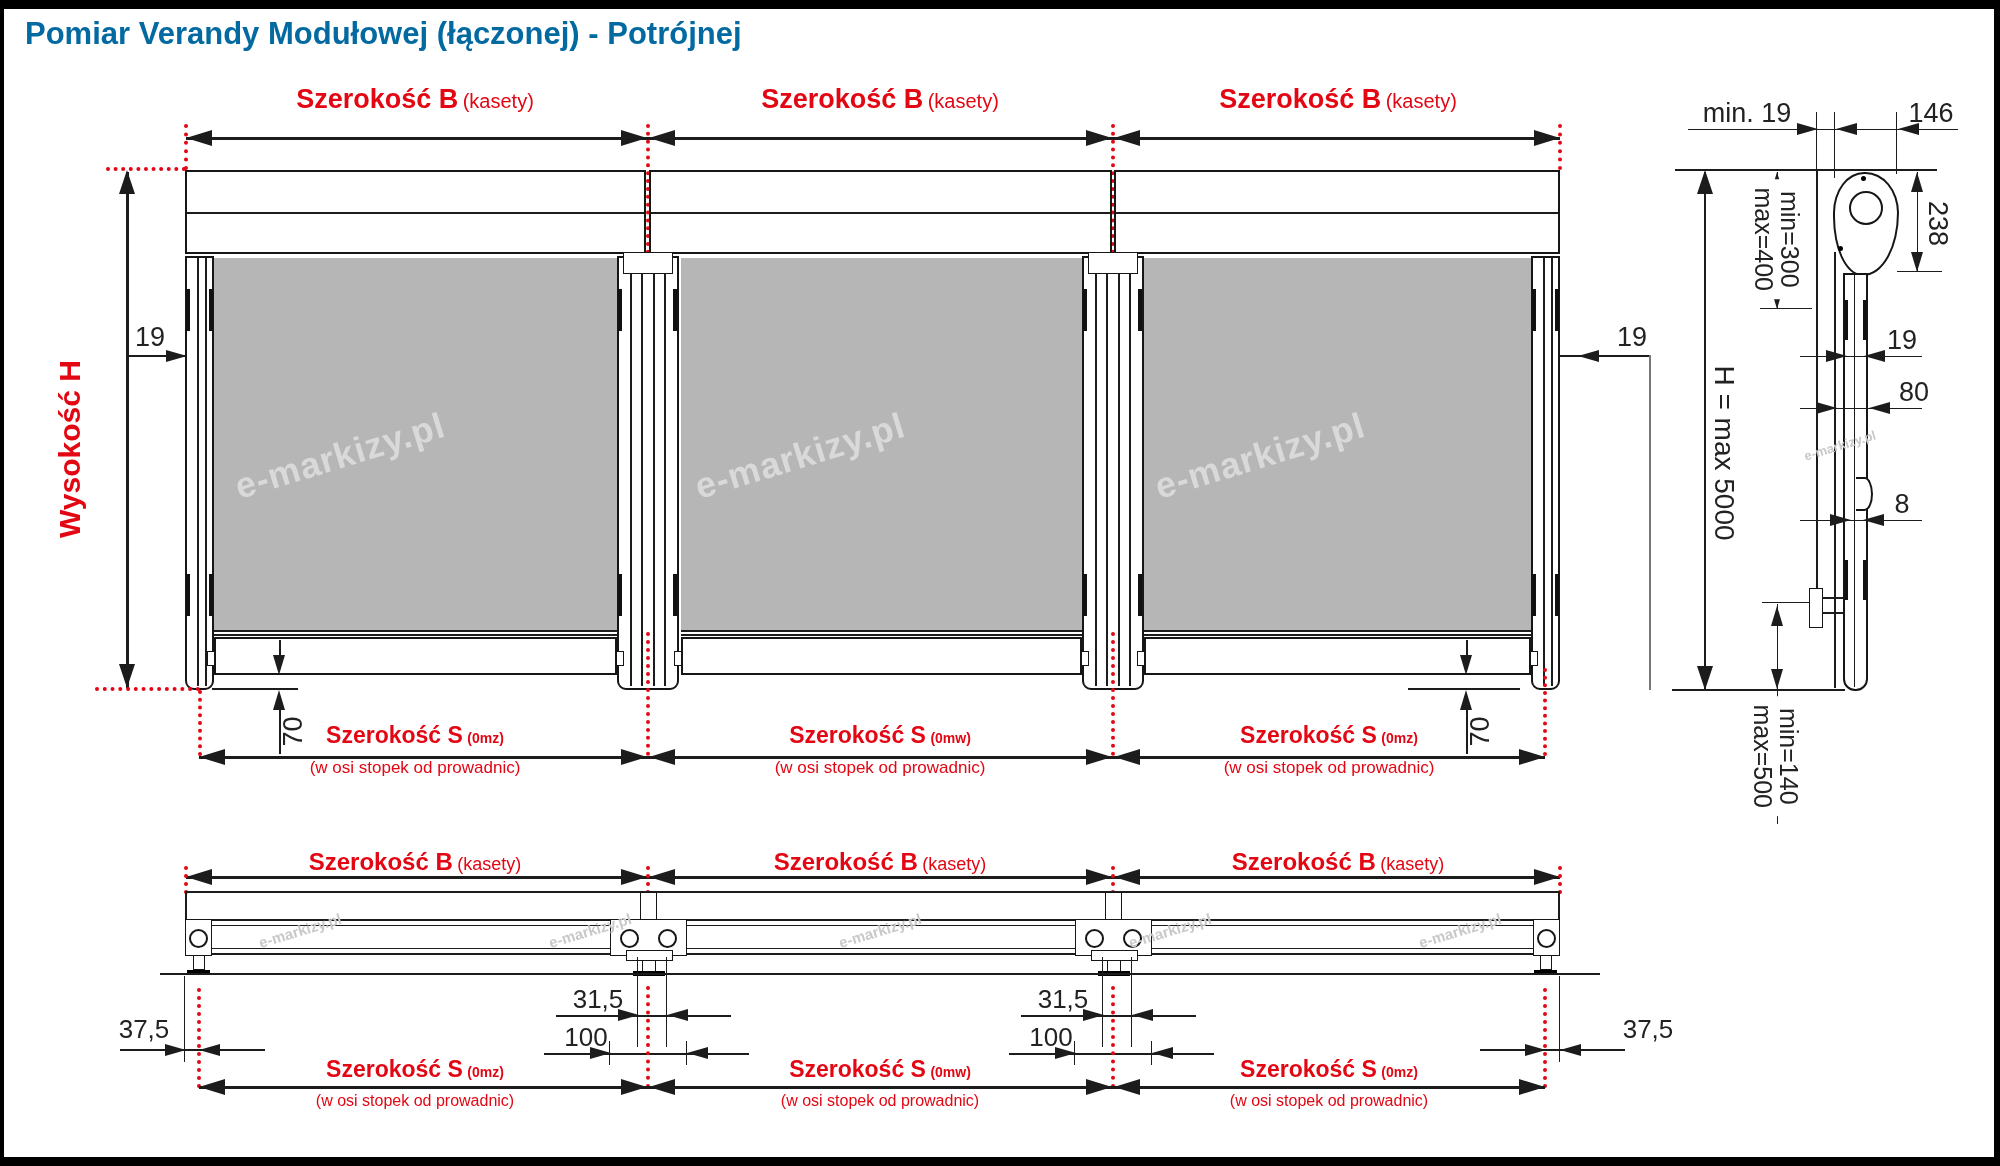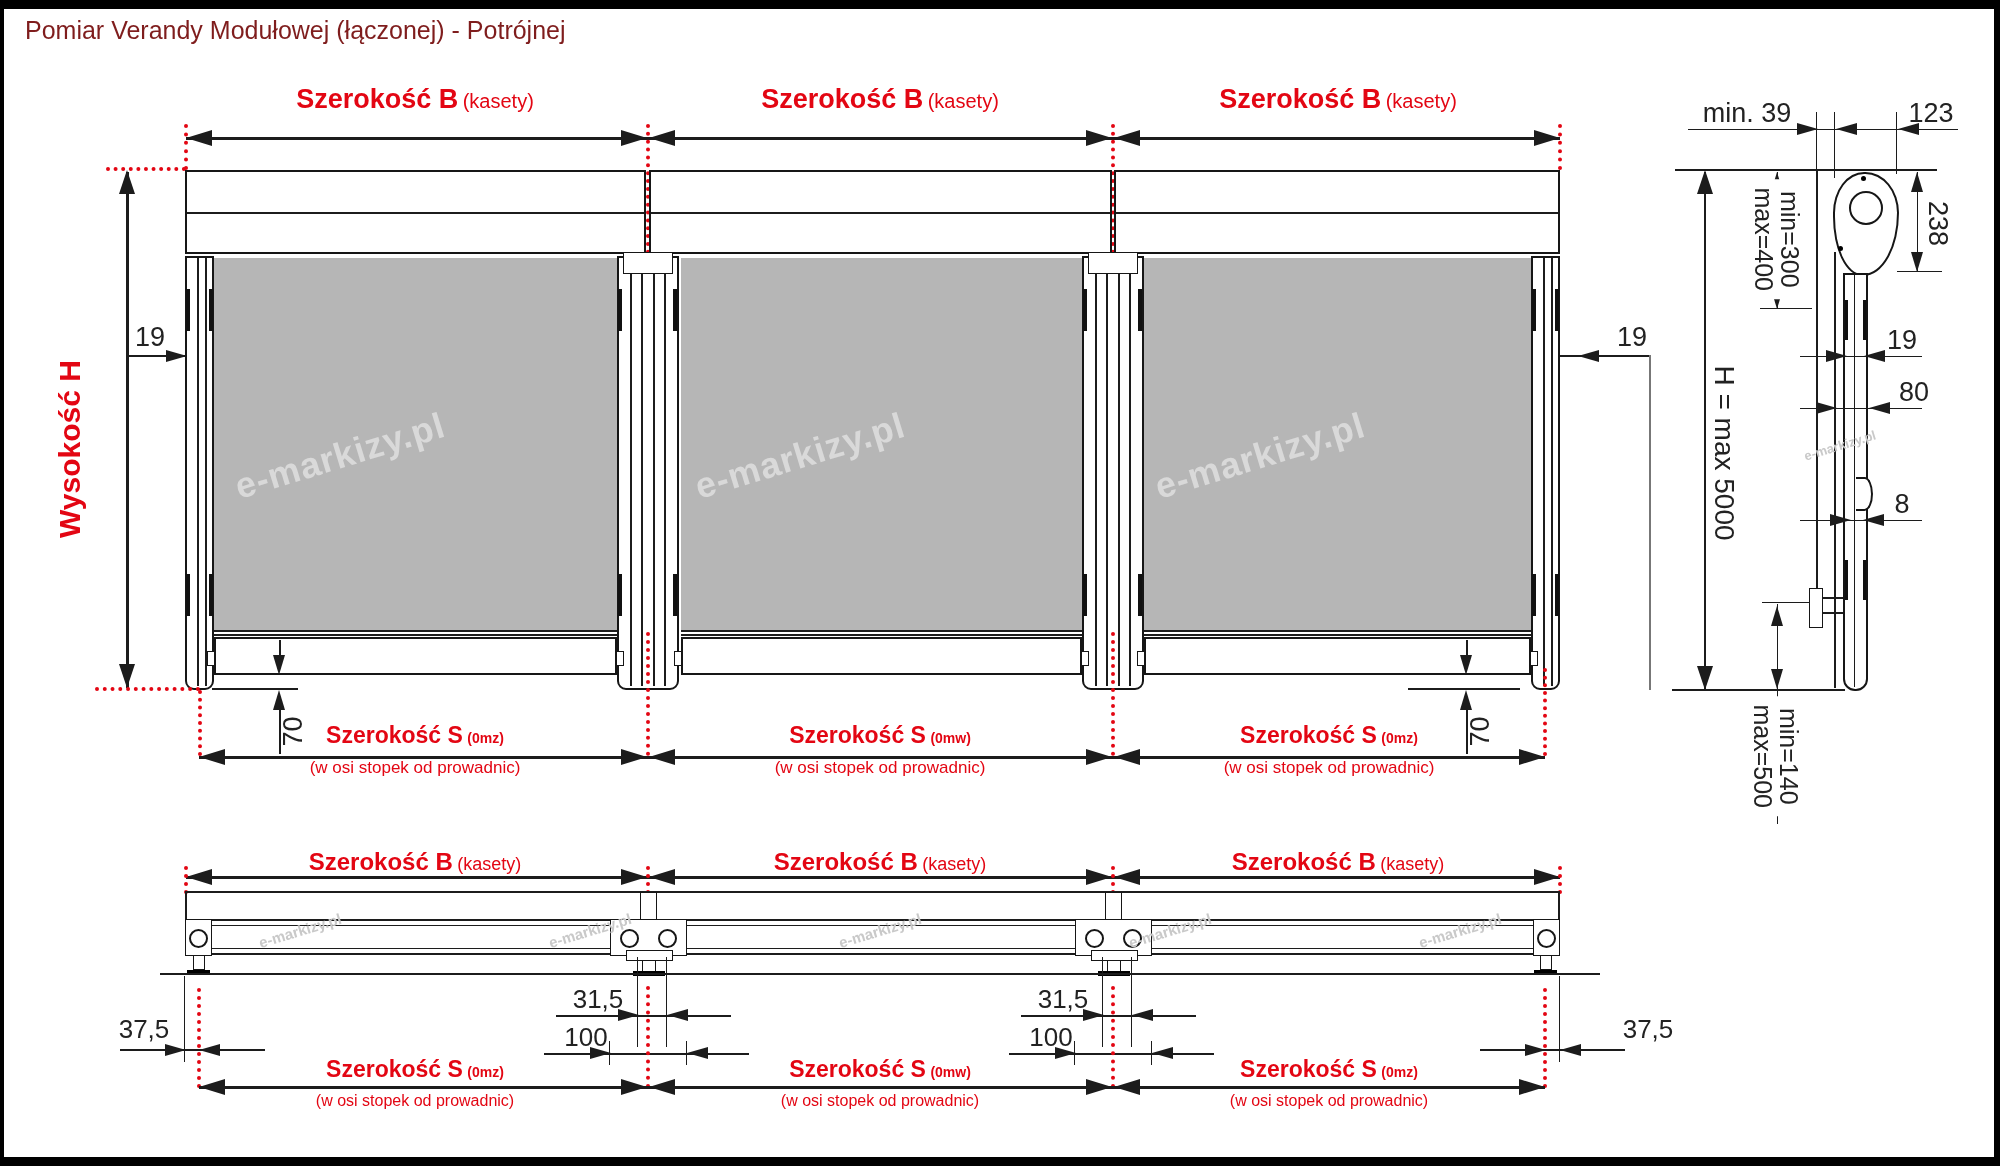--- a/index.html
+++ b/index.html
@@ -35,21 +35,21 @@
   .sb1{font-weight:700;font-size:23px}
   .sb2{font-size:14px;font-weight:700}
   .note{font-size:17px}
   .note-s{font-size:16px}
   .r90{transform:rotate(90deg)}
   .rm90{transform:rotate(-90deg)}
   .wm{position:absolute;color:#d9d9d9;font-weight:700;font-size:36px;transform:rotate(-17deg);text-align:center;letter-spacing:1px;white-space:nowrap}
   .wms{color:#c9c9c9;font-size:15px;letter-spacing:0}
   .tick{position:absolute;width:4px;height:42px;background:#111}
   .blk{position:absolute;background:#000}
-  .title{position:absolute;font-weight:400;font-size:25px;color:#7f1d1d;white-space:nowrap}
+  .title{position:absolute;font-weight:700;font-size:31px;color:#0369a1;white-space:nowrap}
   .vertblock{position:absolute;text-align:center;line-height:1.05;color:#222;font-size:25px;background:#fff;white-space:nowrap}
 </style>
 </head>
 <body>
 
 <div class="canvas">
 
   <div class="blk" style="left:0;top:0;width:2000px;height:9px"></div>
   <div class="blk" style="left:0;top:1157px;width:2000px;height:9px"></div>
   <div class="blk" style="left:0;top:0;width:4px;height:1166px"></div>
@@ -305,22 +305,22 @@
     <div class="lbl" style="left:200px;top:1056px;width:430px"><span class="sb1">Szerokość S</span> <span class="sb2">(0mz)</span></div>
     <div class="lbl note-s" style="left:200px;top:1092px;width:430px">(w osi stopek od prowadnic)</div>
     <div class="lbl" style="left:665px;top:1056px;width:430px"><span class="sb1">Szerokość S</span> <span class="sb2">(0mw)</span></div>
     <div class="lbl note-s" style="left:665px;top:1092px;width:430px">(w osi stopek od prowadnic)</div>
     <div class="lbl" style="left:1114px;top:1056px;width:430px"><span class="sb1">Szerokość S</span> <span class="sb2">(0mz)</span></div>
     <div class="lbl note-s" style="left:1114px;top:1092px;width:430px">(w osi stopek od prowadnic)</div>
   </div>
 
   <div>
 
-    <div class="txt f27" style="left:1692px;top:98px;width:110px">min. 39</div>
-    <div class="txt f27" style="left:1893px;top:98px;width:76px">123</div>
+    <div class="txt f27" style="left:1692px;top:98px;width:110px">min. 19</div>
+    <div class="txt f27" style="left:1893px;top:98px;width:76px">146</div>
     <div class="hl h1" style="left:1688px;top:129px;width:270px;height:1px"></div>
     <div class="arw aR sm" style="left:1797px;top:123px"></div>
     <div class="arw aL sm" style="left:1836px;top:123px"></div>
     <div class="arw aL sm" style="left:1898px;top:123px"></div>
     <div class="vl v1" style="left:1816px;top:112px;height:58px;width:1px"></div>
     <div class="vl v1" style="left:1834px;top:112px;height:66px;width:1px"></div>
     <div class="vl v1" style="left:1896px;top:112px;height:62px;width:1px"></div>
 
     <div class="hl" style="left:1675px;top:169px;width:262px;height:2px"></div>
     <div class="vl" style="left:1816px;top:169px;height:458px;width:2px"></div>

